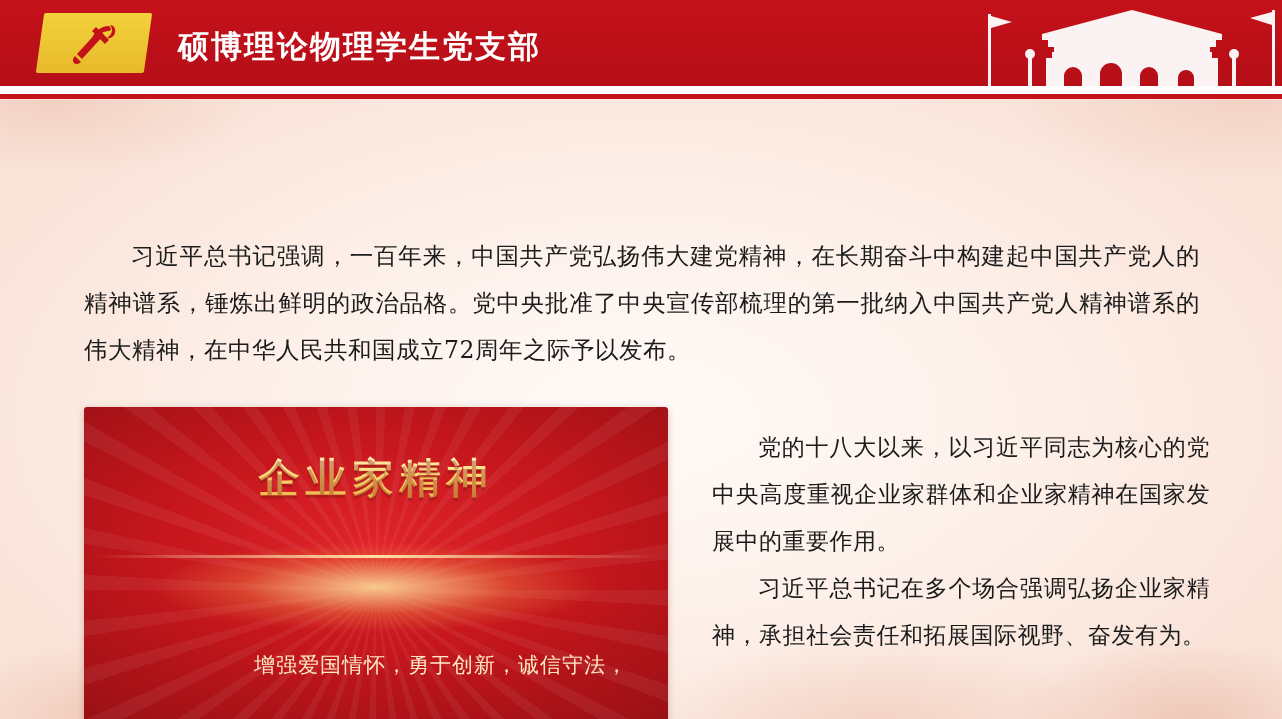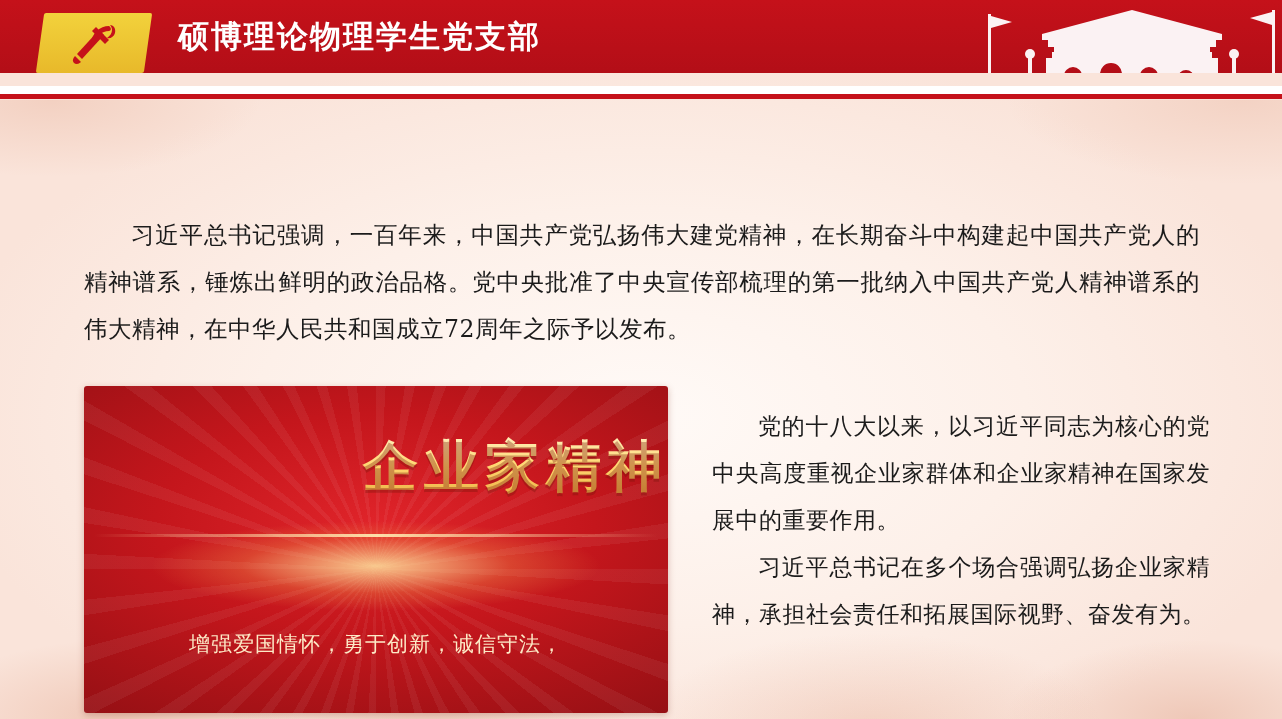--- a/index.html
+++ b/index.html
@@ -45,21 +45,21 @@
     height: 160px;
     background:
       radial-gradient(ellipse 300px 110px at 4% 0%, rgba(214,130,95,0.20) 0%, rgba(214,130,95,0) 70%),
       radial-gradient(ellipse 340px 120px at 97% 0%, rgba(214,130,95,0.18) 0%, rgba(214,130,95,0) 70%);
     pointer-events: none;
   }
 
   
   .header {
     position: relative;
-    height: 73px;
+    height: 94px;
     background: linear-gradient(180deg, #c5111a 0%, #b30e17 100%);
     overflow: hidden;
   }
   .header-bottom-rule {
     position: absolute;
     top: 86px;
     left: 0;
     right: 0;
     height: 8px;
     background: #ffffff;
@@ -165,23 +165,23 @@
       repeating-conic-gradient(from 0deg at 50% 56%,
         rgba(255,255,255,0.055) 0deg 3deg,
         rgba(255,255,255,0) 3deg 9deg);
     pointer-events: none;
   }
   .figure-title {
     position: absolute;
     left: 0;
     right: 0;
     top: 44px;
-    text-align: right;
+    text-align: center;
     font-family: "DejaVu Sans", "Liberation Sans", sans-serif;
-    font-size: 55px;
+    font-size: 41px;
     font-weight: bold;
     letter-spacing: 6px;
     color: #ffdf94;
     background: linear-gradient(180deg, #fff3c8 0%, #ffd771 48%, #e9a93a 100%);
     -webkit-background-clip: text;
     background-clip: text;
     -webkit-text-fill-color: transparent;
     text-shadow: 0 3px 0 rgba(120,20,10,0.35);
   }
   .figure-divider {
@@ -190,21 +190,21 @@
     right: 10px;
     top: 148px;
     height: 3px;
     background: linear-gradient(90deg, rgba(255,220,140,0) 0%, rgba(255,232,175,0.95) 50%, rgba(255,220,140,0) 100%);
   }
   .figure-sub {
     position: absolute;
     left: 40px;
     right: 40px;
     bottom: 52px;
-    text-align: center;
+    text-align: right;
     font-family: "DejaVu Sans", "Liberation Sans", sans-serif;
     font-size: 21px;
     line-height: 34px;
     color: #fde9c6;
     letter-spacing: 1px;
   }
 
   .para-right {
     position: absolute;
     left: 712px;

